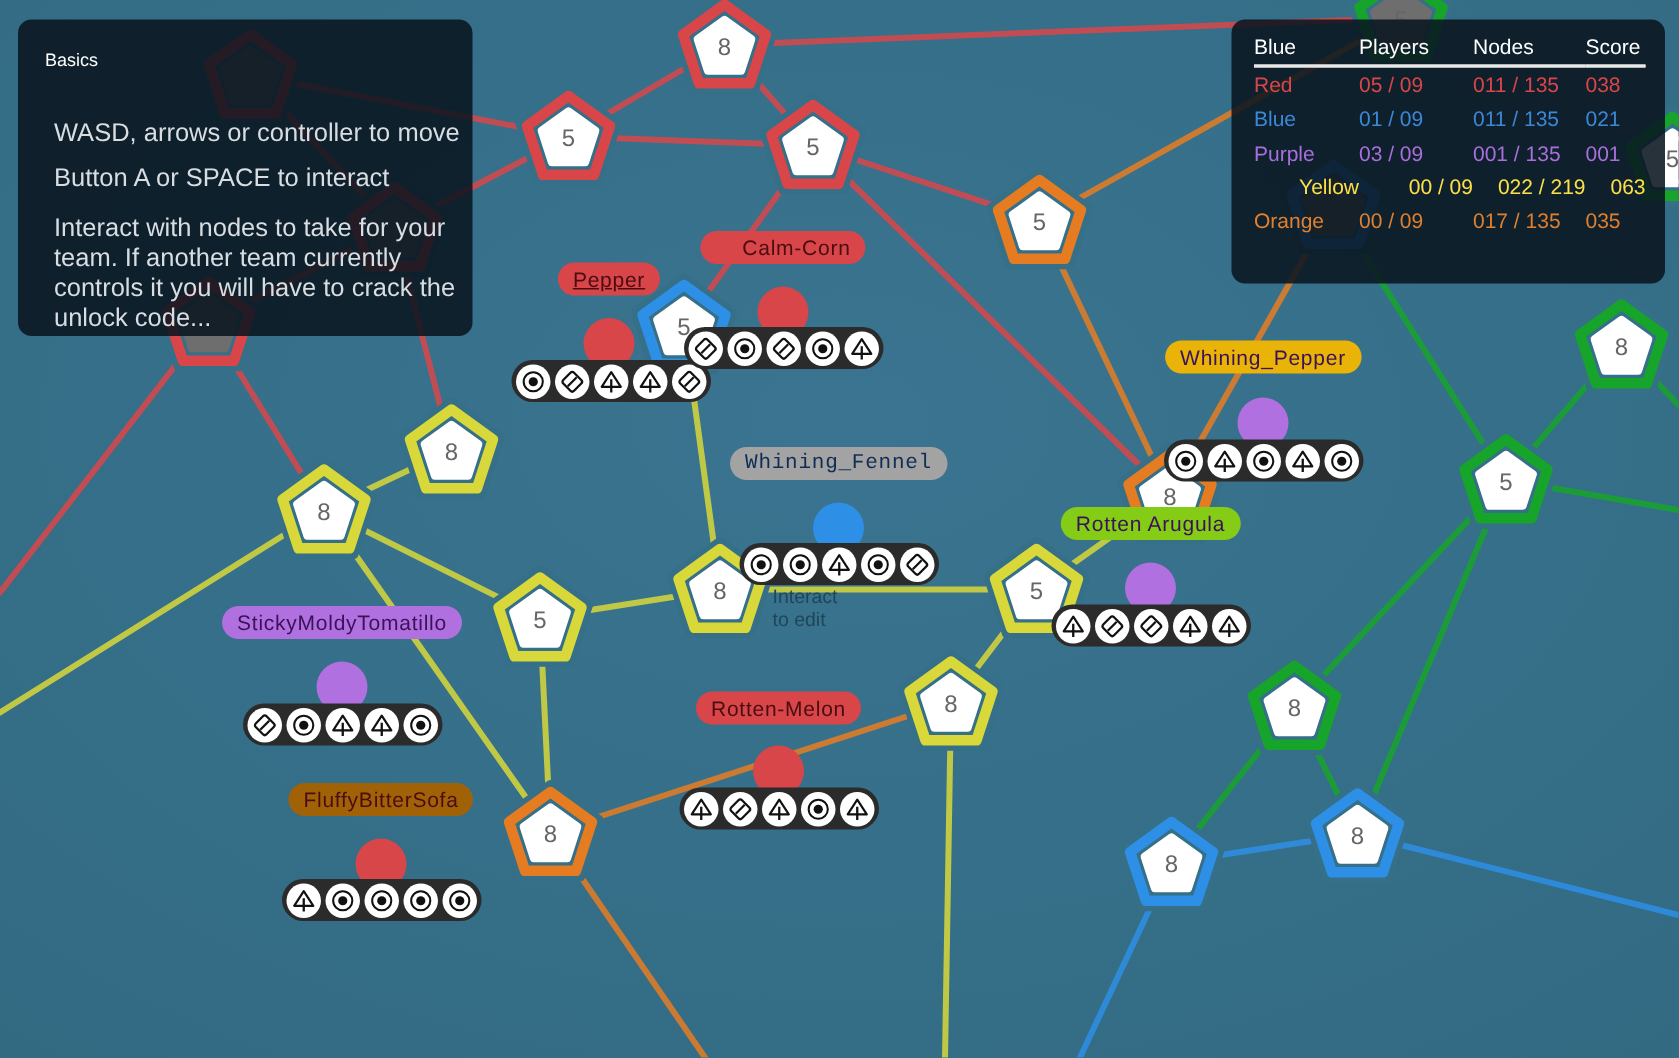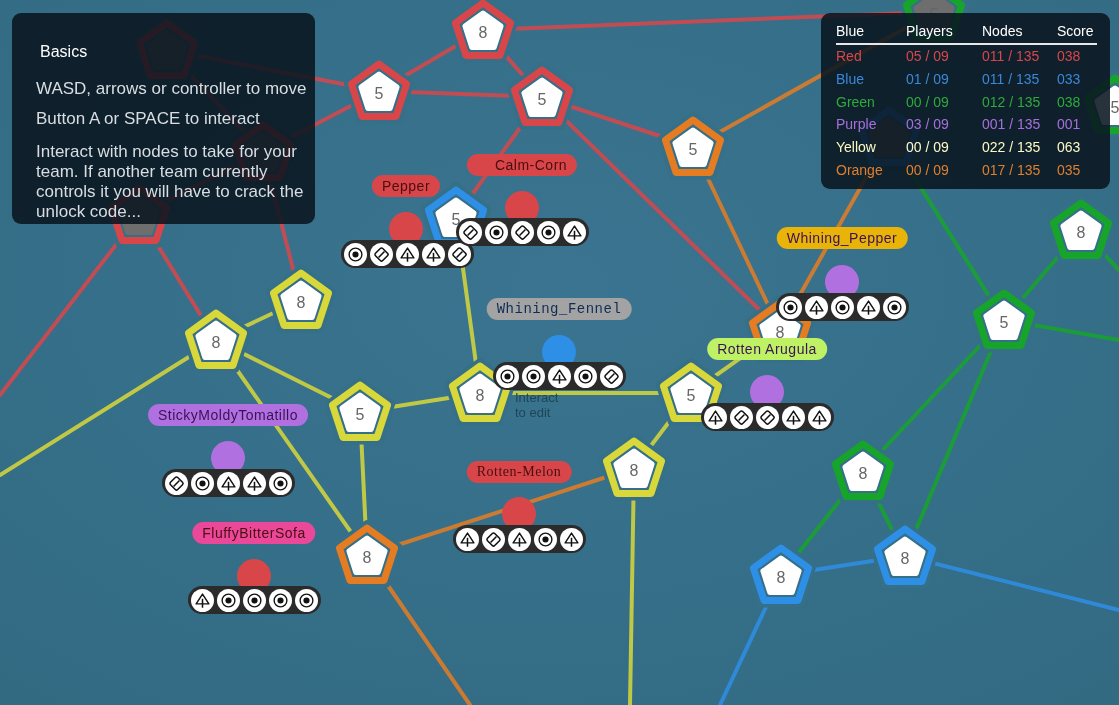--- a/index.html
+++ b/index.html
@@ -8,21 +8,21 @@
   .node-num{font-family:"Liberation Sans",sans-serif;font-size:16px;fill:#666;text-anchor:middle;dominant-baseline:central;}
   .player{position:absolute;}
   .pname{position:absolute;white-space:nowrap;font-size:14px;letter-spacing:0.5px;padding:2px 10px;border-radius:11px;height:18px;line-height:18px;transform:translateX(-50%);}
   .pdot{position:absolute;width:34px;height:34px;border-radius:50%;transform:translate(-50%,-50%);}
   .code{position:absolute;height:28px;background:#2b2b2b;border-radius:14px;display:flex;align-items:center;padding:0 3px;gap:3px;}
   .code .sym{width:23px;height:23px;border-radius:50%;background:#fff;display:flex;align-items:center;justify-content:center;}
   .code .sym svg{width:17px;height:17px;}
   .hint{position:absolute;font-size:13px;color:#1f4658;}
   .panel{position:absolute;background:rgba(10,22,32,0.88);border-radius:9px;color:#fff;}
   #basics{left:12px;top:13px;width:303px;height:211px;}
-  #basics h2{margin:16px;position:absolute;left:12px;top:14px;font-size:16px;font-weight:normal;color:#fff;}
+  #basics h2{margin:6px;position:absolute;left:12px;top:14px;font-size:12px;font-weight:normal;color:#fff;}
   #basics p{margin:12px;position:absolute;left:12px;font-size:17px;line-height:20px;color:#d8dde2;width:285px;}
   #score{left:821px;top:13px;width:289px;height:176px;}
   #score table{position:absolute;left:15px;top:10px;border-collapse:collapse;font-size:14px;}
   #score th{font-weight:normal;color:#fff;text-align:left;padding:0 0 4px 0;border-bottom:2px solid #e8e8e8;}
   #score td{padding:0;height:22.7px;}
   .c1{width:70px}.c2{width:76px}.c3{width:75px}.c4{width:40px}
 </style>
 </head>
 <body>
 
@@ -220,21 +220,21 @@
         <polygon points="781.0,543.0 813.3,566.5 801.0,604.5 761.0,604.5 748.7,566.5" fill="#356f88" stroke="#356f88" stroke-width="6" stroke-linejoin="round"></polygon>
         <polygon points="781.0,548.0 808.6,568.0 798.0,600.5 764.0,600.5 753.4,568.0" fill="none" stroke="#2e8fe6" stroke-width="7" stroke-linejoin="round"></polygon>
         <polygon points="781.0,558.0 799.1,571.1 792.2,592.4 769.8,592.4 762.9,571.1" fill="#ffffff" stroke="#ffffff" stroke-width="5" stroke-linejoin="round"></polygon>
         <text x="781" y="577" class="node-num">8</text>
       </g>
     </g>
 </svg>
 
 <div id="players">
     <div class="player">
-      <div class="pname" style="left: 406px; top: 175px; background: rgb(217, 70, 74); color: rgb(74, 13, 16);">Pepper</div>
+      <div class="pname" style="left: 406px; top: 175px; background: rgb(217, 70, 74); color: rgb(74, 13, 16); text-decoration: underline;">Pepper</div>
       <div class="pdot" style="left: 406px; top: 229px; background: rgb(217, 70, 74);"></div>
       <div class="code" style="left: 341px; top: 240px;">
         <div class="sym">
           <svg viewBox="0 0 20 20">
             <circle cx="10" cy="10" r="7.5" fill="none" stroke="#111" stroke-width="1.6"></circle>
             <circle cx="10" cy="10" r="3.6" fill="#111"></circle>
           </svg>
         </div>
         <div class="sym">
           <svg viewBox="0 0 20 20">
@@ -365,21 +365,21 @@
         <div class="sym">
           <svg viewBox="0 0 20 20">
             <rect x="4" y="4" width="12" height="12" rx="2" transform="rotate(45 10 10)" fill="none" stroke="#111" stroke-width="1.8"></rect>
             <line x1="6.5" y1="13.5" x2="13.5" y2="6.5" stroke="#111" stroke-width="1.8"></line>
           </svg>
         </div>
       </div>
       <div class="hint" style="left: 515px; top: 390px;">Interact to edit</div>
     </div>
     <div class="player">
-      <div class="pname" style="left: 767px; top: 338px; background: #bef264; color: rgb(58, 18, 88);">Rotten Arugula</div>
+      <div class="pname" style="left: 767px; top: 338px; background: #84cc16; color: rgb(58, 18, 88);">Rotten Arugula</div>
       <div class="pdot" style="left: 767px; top: 392px; background: rgb(176, 112, 224);"></div>
       <div class="code" style="left: 701px; top: 403px;">
         <div class="sym">
           <svg viewBox="0 0 20 20">
             <path d="M10 2.5 L17.5 14 L2.5 14 Z" fill="none" stroke="#111" stroke-width="1.7" stroke-linejoin="round"></path>
             <line x1="10" y1="8" x2="10" y2="18.5" stroke="#111" stroke-width="1.8"></line>
           </svg>
         </div>
         <div class="sym">
           <svg viewBox="0 0 20 20">
@@ -437,21 +437,21 @@
         </div>
         <div class="sym">
           <svg viewBox="0 0 20 20">
             <circle cx="10" cy="10" r="7.5" fill="none" stroke="#111" stroke-width="1.6"></circle>
             <circle cx="10" cy="10" r="3.6" fill="#111"></circle>
           </svg>
         </div>
       </div>
     </div>
     <div class="player">
-      <div class="pname" style="left: 519px; top: 461px; background: rgb(217, 70, 74); color: rgb(74, 13, 16); font-family: Liberation Serif, serif;">Rotten-Melon</div>
+      <div class="pname" style="left: 519px; top: 461px; background: rgb(217, 70, 74); color: rgb(74, 13, 16);">Rotten-Melon</div>
       <div class="pdot" style="left: 519px; top: 514px; background: rgb(217, 70, 74);"></div>
       <div class="code" style="left: 453px; top: 525px;">
         <div class="sym">
           <svg viewBox="0 0 20 20">
             <path d="M10 2.5 L17.5 14 L2.5 14 Z" fill="none" stroke="#111" stroke-width="1.7" stroke-linejoin="round"></path>
             <line x1="10" y1="8" x2="10" y2="18.5" stroke="#111" stroke-width="1.8"></line>
           </svg>
         </div>
         <div class="sym">
           <svg viewBox="0 0 20 20">
@@ -473,21 +473,21 @@
         </div>
         <div class="sym">
           <svg viewBox="0 0 20 20">
             <path d="M10 2.5 L17.5 14 L2.5 14 Z" fill="none" stroke="#111" stroke-width="1.7" stroke-linejoin="round"></path>
             <line x1="10" y1="8" x2="10" y2="18.5" stroke="#111" stroke-width="1.8"></line>
           </svg>
         </div>
       </div>
     </div>
     <div class="player">
-      <div class="pname" style="left: 254px; top: 522px; background: #ec4899; color: rgb(74, 13, 16);">FluffyBitterSofa</div>
+      <div class="pname" style="left: 254px; top: 522px; background: #a16207; color: rgb(74, 13, 16);">FluffyBitterSofa</div>
       <div class="pdot" style="left: 254px; top: 576px; background: rgb(217, 70, 74);"></div>
       <div class="code" style="left: 188px; top: 586px;">
         <div class="sym">
           <svg viewBox="0 0 20 20">
             <path d="M10 2.5 L17.5 14 L2.5 14 Z" fill="none" stroke="#111" stroke-width="1.7" stroke-linejoin="round"></path>
             <line x1="10" y1="8" x2="10" y2="18.5" stroke="#111" stroke-width="1.8"></line>
           </svg>
         </div>
         <div class="sym">
           <svg viewBox="0 0 20 20">
@@ -538,38 +538,32 @@
       <tr style="color: rgb(217, 70, 74);">
         <td>Red</td>
         <td>05 / 09</td>
         <td>011 / 135</td>
         <td>038</td>
       </tr>
       <tr style="color: rgb(59, 136, 216);">
         <td>Blue</td>
         <td>01 / 09</td>
         <td>011 / 135</td>
-        <td>033</td>
-      </tr>
-      <tr style="color: rgb(46, 170, 58);">
-        <td>Green</td>
-        <td>00 / 09</td>
-        <td>012 / 135</td>
-        <td>038</td>
+        <td>021</td>
       </tr>
       <tr style="color: rgb(168, 111, 220);">
         <td>Purple</td>
         <td>03 / 09</td>
         <td>001 / 135</td>
         <td>001</td>
       </tr>
-      <tr style="color: #fef9c3;">
+      <tr style="color: #fde047; text-align: right;">
         <td>Yellow</td>
         <td>00 / 09</td>
-        <td>022 / 135</td>
+        <td>022 / 219</td>
         <td>063</td>
       </tr>
       <tr style="color: rgb(224, 127, 46);">
         <td>Orange</td>
         <td>00 / 09</td>
         <td>017 / 135</td>
         <td>035</td>
       </tr>
     </tbody>
   </table>

